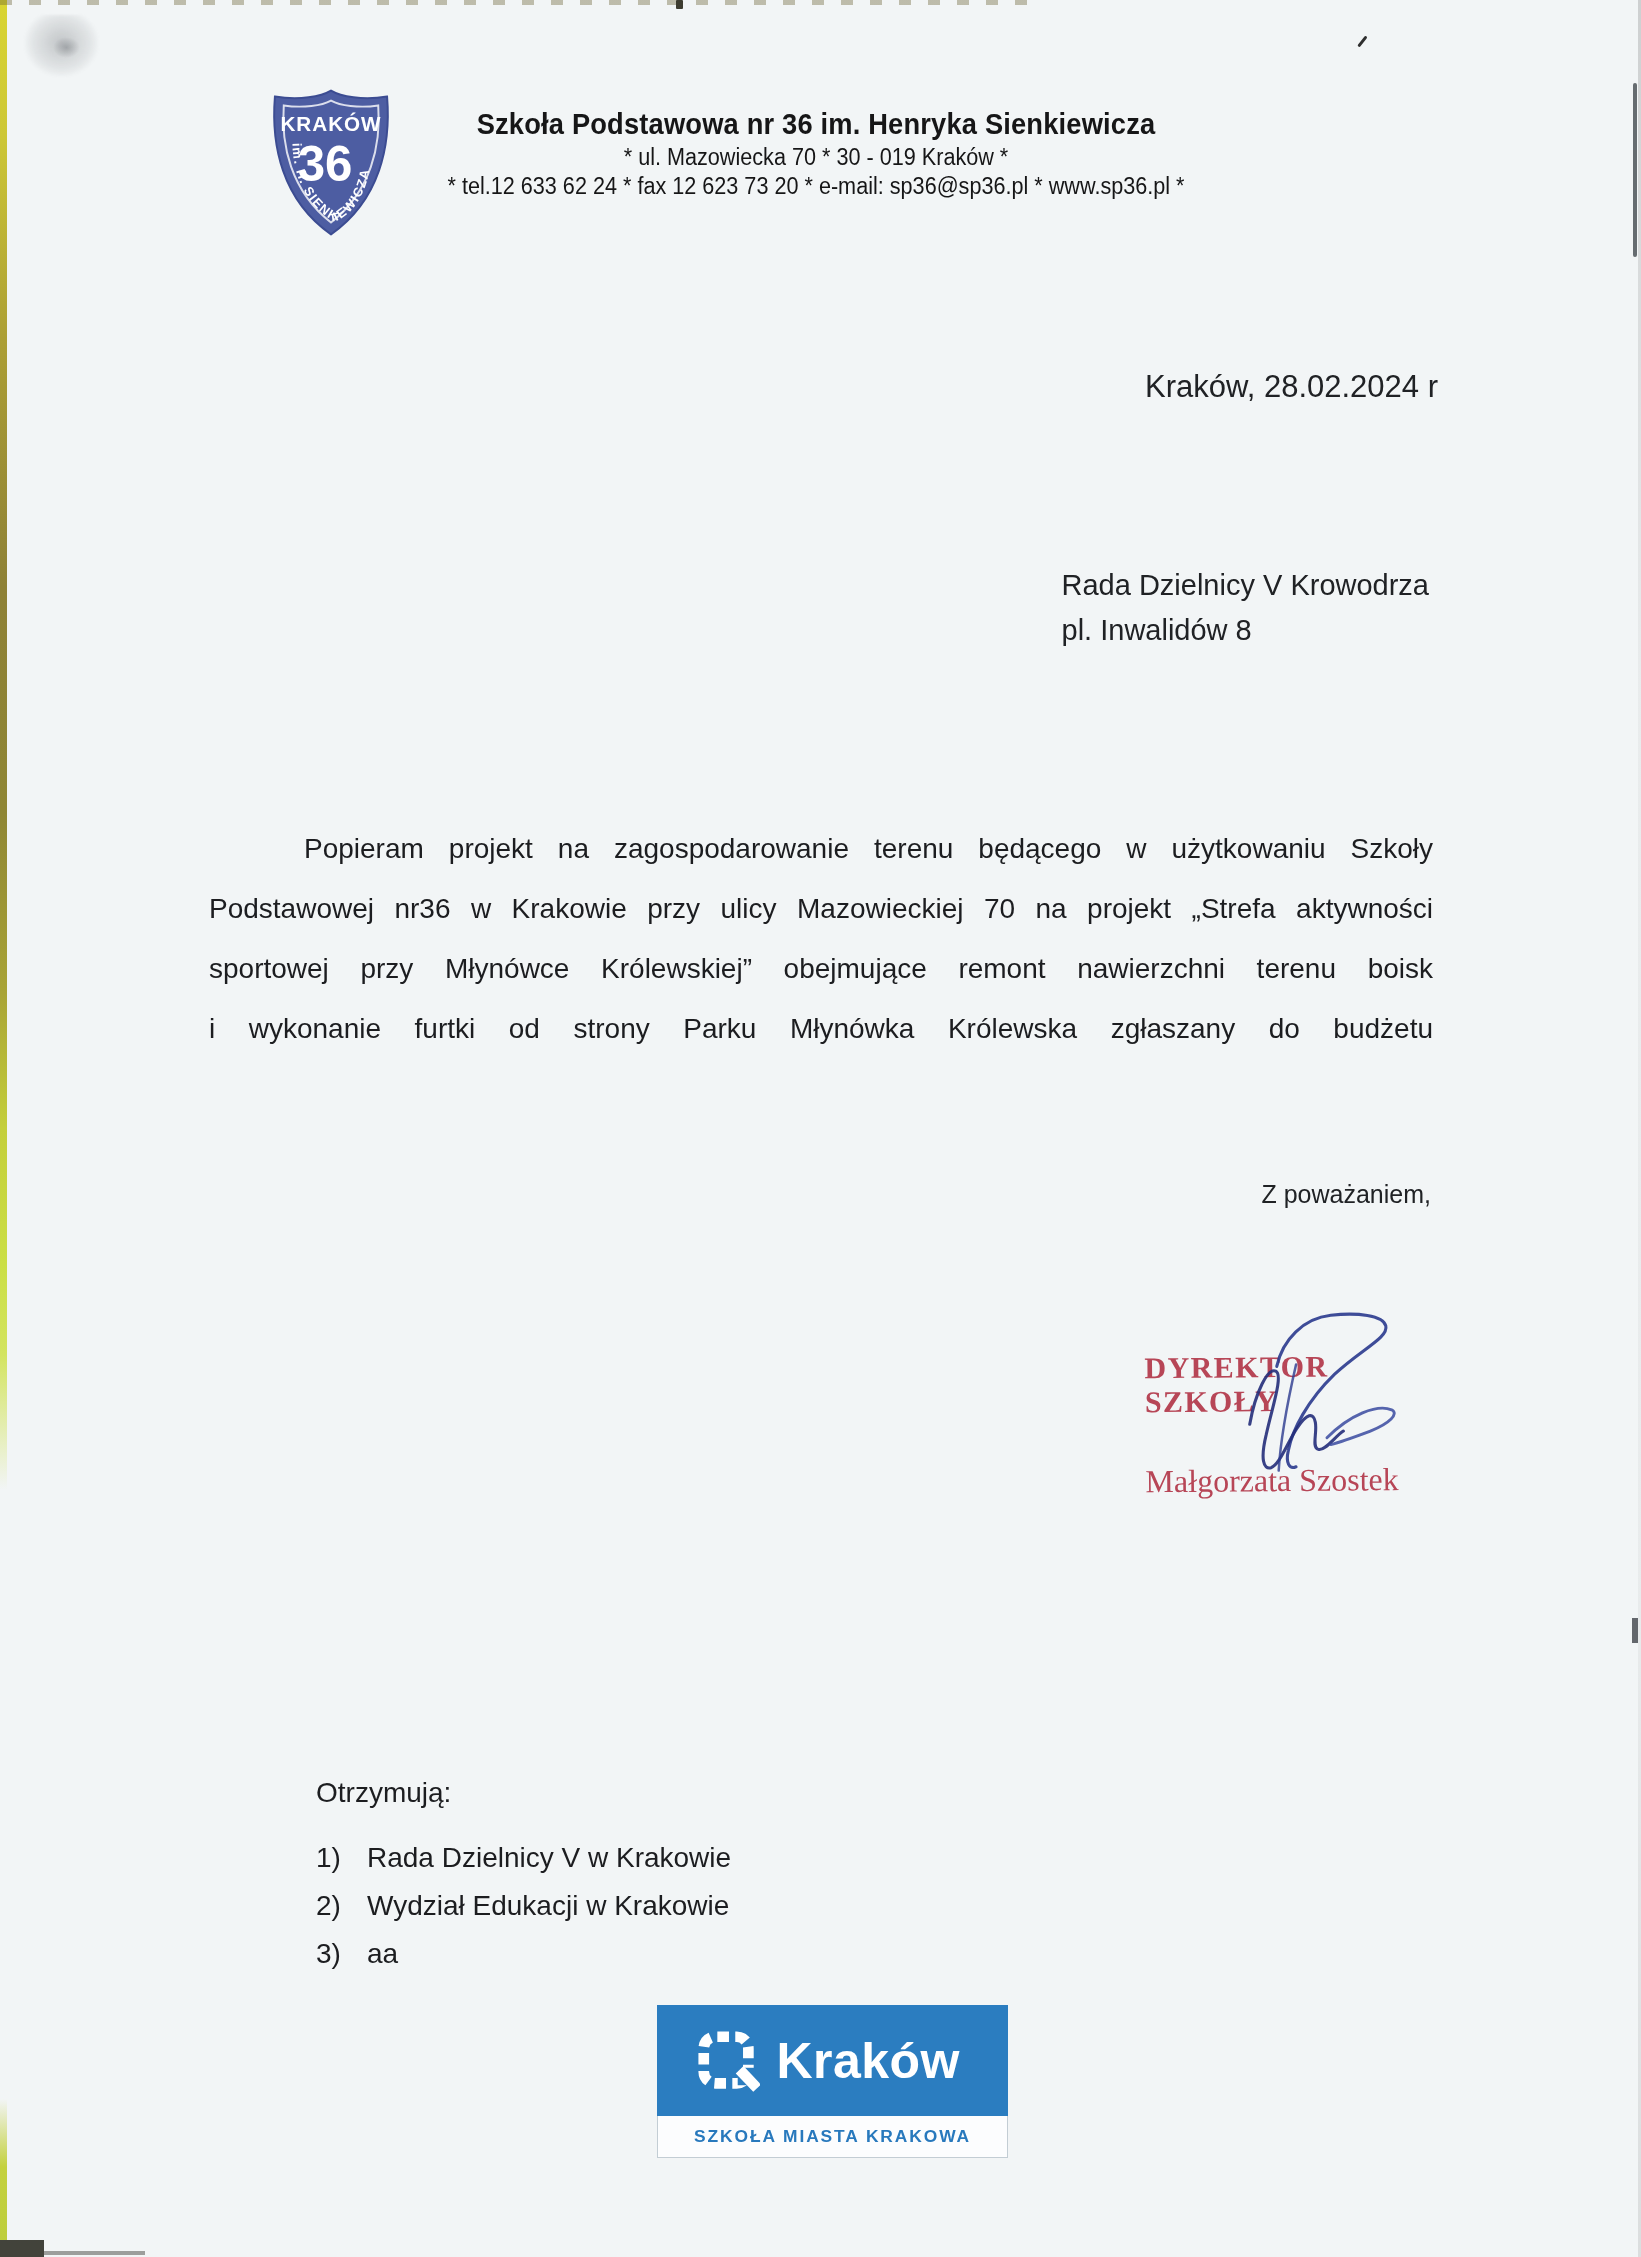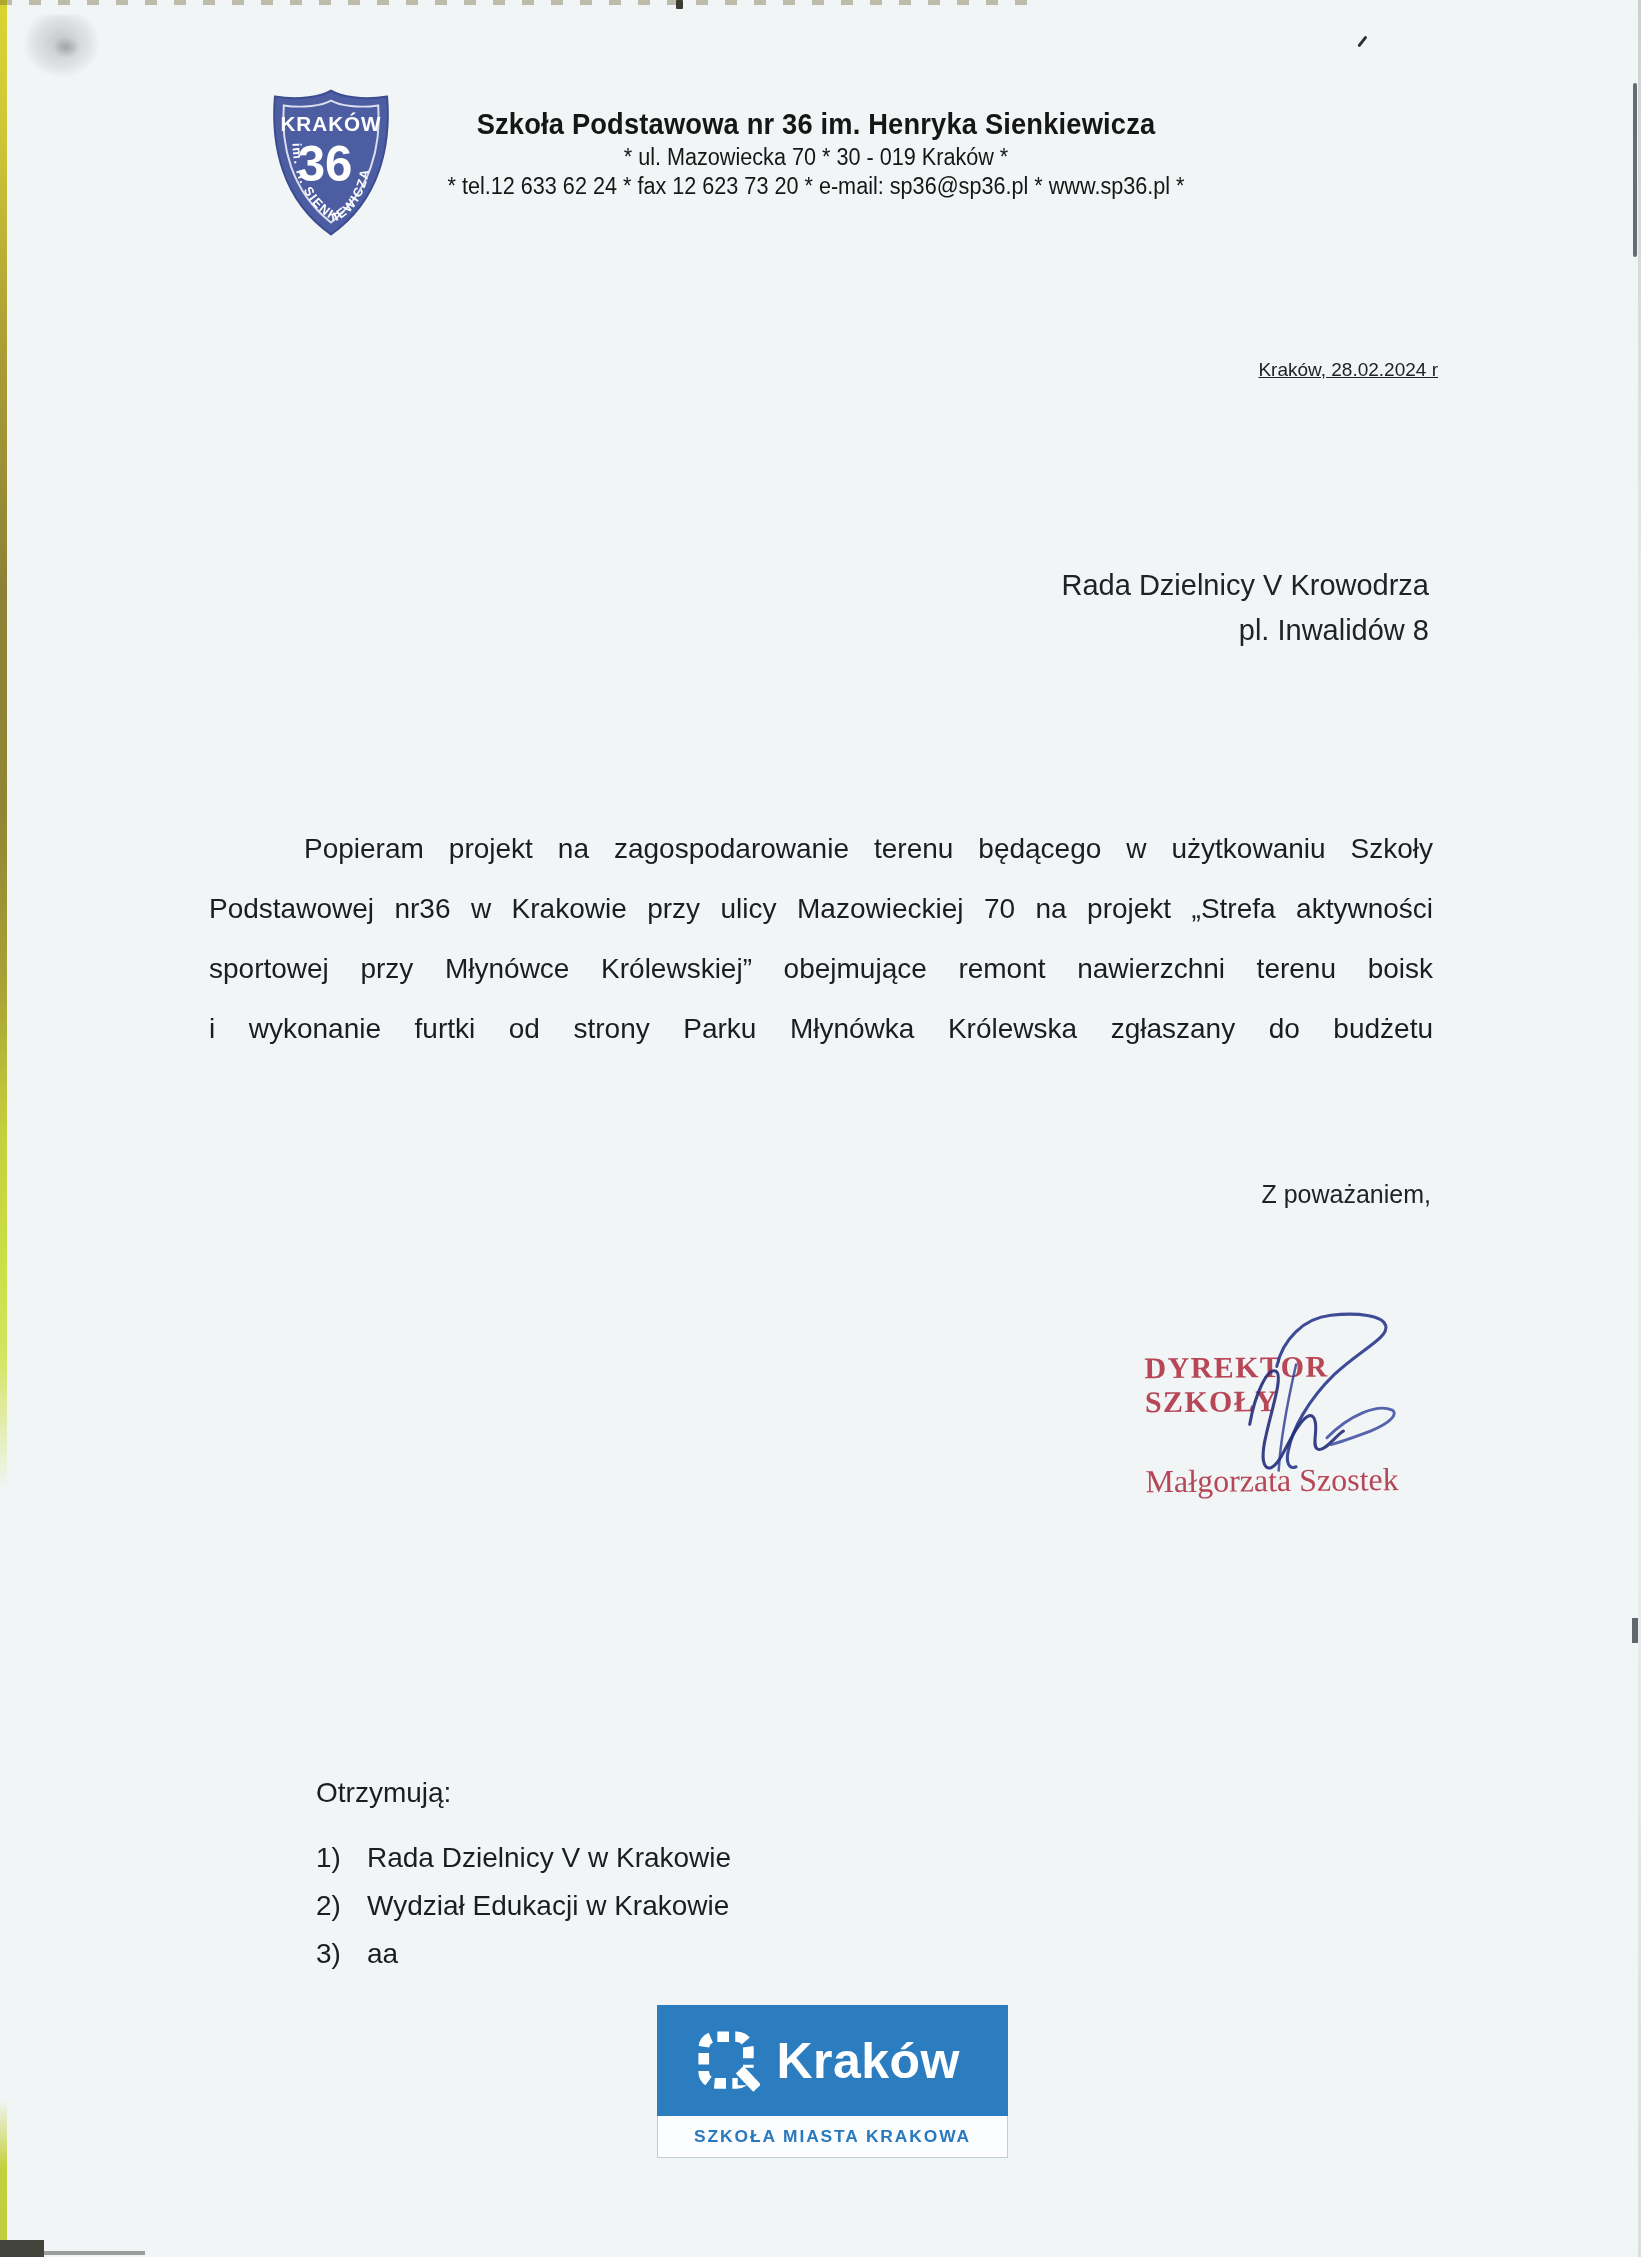--- a/index.html
+++ b/index.html
@@ -25,22 +25,22 @@
     background:linear-gradient(180deg,rgba(60,60,60,.8),rgba(120,120,120,.3) 30%,rgba(120,120,120,.3) 70%,rgba(90,90,90,.6));}
   .bottom-line{position:absolute;left:0;top:2251px;width:145px;height:3.9px;background:rgba(70,72,66,.5);}
   .bottom-block{position:absolute;left:0;top:2240px;width:44px;height:17.4px;background:#42433b;}
   
   .crest{position:absolute;left:270px;top:87px;width:122px;height:151px;}
   .head-text{position:absolute;left:396px;top:108px;width:840px;text-align:center;transform:scaleX(.94);transform-origin:50% 0;color:#161617;}
   .head-name{font-size:29px;font-weight:bold;letter-spacing:0.2px;}
   .head-addr{font-size:23px;margin-top:2.9px;}
   .head-contact{font-size:23px;margin-top:1.9px;}
   
-  .dateline{position:absolute;right:203px;top:359px;font-size:19px;text-decoration:underline;}
-  .recipient{position:absolute;right:212px;top:563px;text-align:right;font-size:29px;line-height:45px;}
+  .dateline{position:absolute;right:203px;top:369px;font-size:31px;}
+  .recipient{position:absolute;right:212px;top:563px;text-align:left;font-size:29px;line-height:45px;}
   .body-par{position:absolute;left:209px;top:819px;width:1224px;font-size:28px;color:#1c1d20;}
   .bline{line-height:60px;text-align:justify;text-align-last:justify;white-space:normal;}
   .bline.first{text-indent:95px;}
   .bline.last{text-align-last:left;}
   .closing{position:absolute;right:210px;top:1180px;font-size:25px;}
   
   .stamp{position:absolute;left:1145px;top:1350px;width:290px;color:#b2384a;
     font-family:"Liberation Serif",serif;transform:rotate(-.5deg);}
   .stamp-title{font-size:30px;letter-spacing:1.4px;font-weight:bold;opacity:.92;}
   .stamp-name{font-size:32px;margin-top:44px;opacity:.92;}

